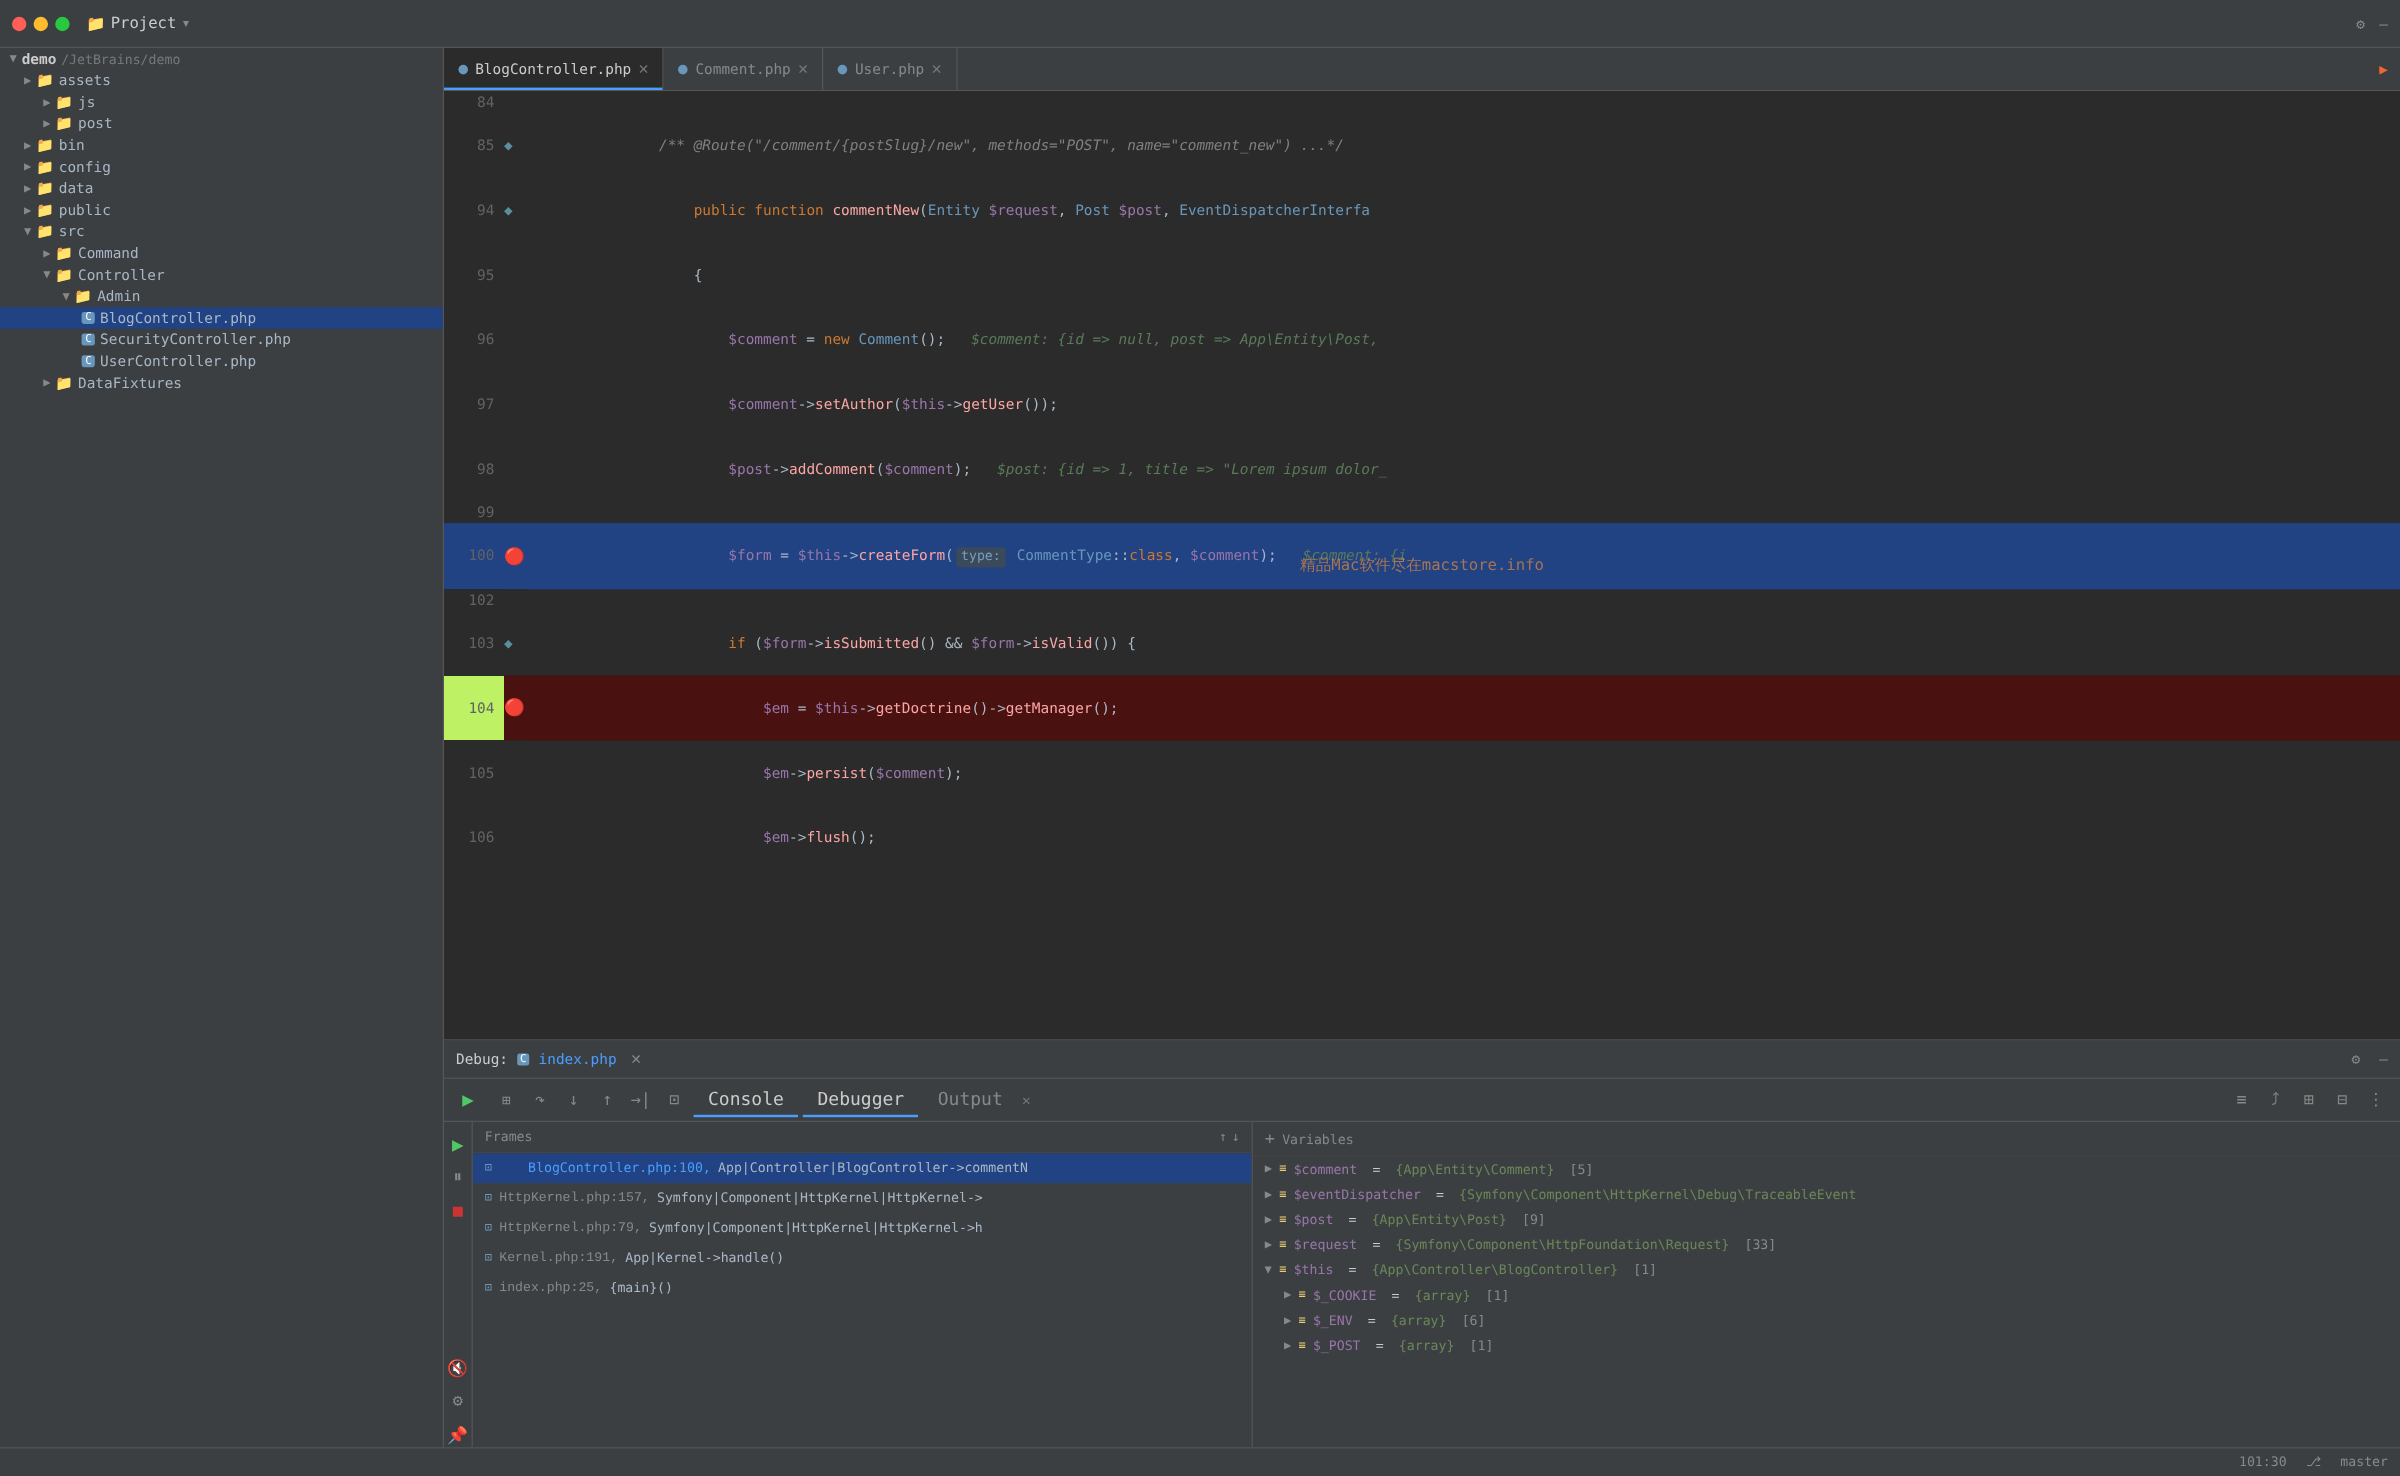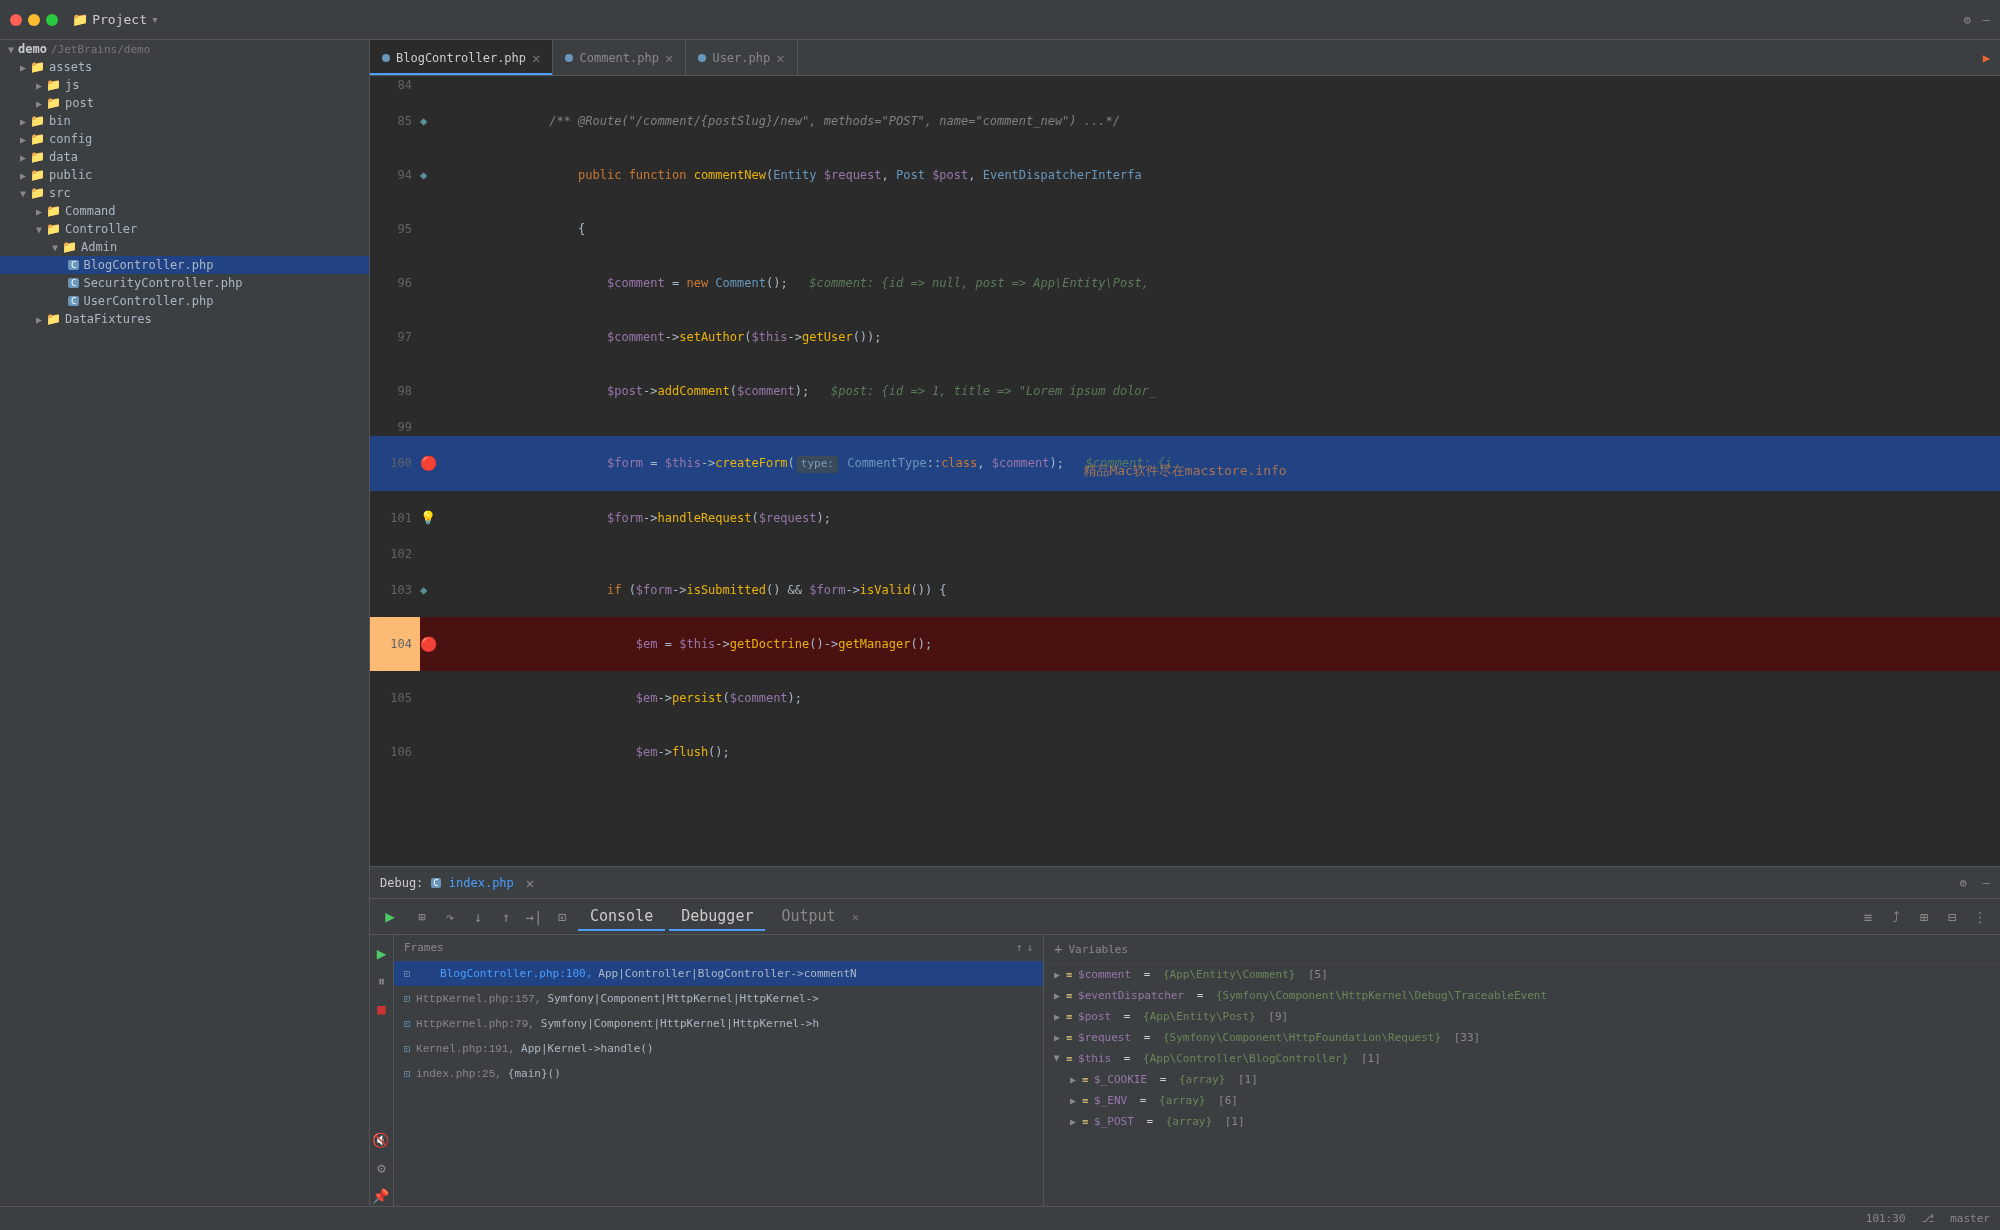--- a/index.html
+++ b/index.html
@@ -162,21 +162,21 @@
     .code-line {
       padding: 0 8px;
       white-space: pre;
       line-height: 1.5;
     }
     tr.highlighted { background: #214283; }
     tr.error-highlight { background: #4a1111; }
 
     
     .kw { color: #cc7832; }
-    .fn { color: #eab308; }
+    .fn { color: #fca5a5; }
     .comment { color: #808080; font-style: italic; }
     .type { color: #6897bb; }
     .param { color: #9876aa; }
     .hint-box {
       display: inline-block;
       background: #3a4a5a;
       color: #7a9cbf;
       border-radius: 3px;
       padding: 0 4px;
       font-size: 11px;
@@ -558,44 +558,37 @@
           </tr>
 
           <tr class="highlighted">
             <td class="line-num" style="background:#214283;">100</td>
             <td class="gutter" style="background:#214283;"><span class="bp-icon">🔴</span></td>
             <td class="code-line" style="background:#214283;">
               &nbsp;&nbsp;&nbsp;&nbsp;&nbsp;&nbsp;&nbsp;&nbsp;<span class="param">$form</span> = <span class="param">$this</span>-&gt;<span class="fn">createForm</span>(<span class="hint-box">type:</span> <span class="type">CommentType</span>::<span class="kw">class</span>, <span class="param">$comment</span>);&nbsp;&nbsp;&nbsp;<span class="inline-hint">$comment: {i</span>
             </td>
           </tr>
 
-          <tr>
-            <td class="line-num">101</td>
-            <td class="gutter"><span style="color:#e6c84a;font-size:13px;">💡</span></td>
-            <td class="code-line">
-              &nbsp;&nbsp;&nbsp;&nbsp;&nbsp;&nbsp;&nbsp;&nbsp;<span class="param">$form</span>-&gt;<span class="fn">handleRequest</span>(<span class="param">$request</span>);
-            </td>
-          </tr>
 
           <tr>
             <td class="line-num">102</td>
             <td class="gutter"></td>
             <td class="code-line">&nbsp;</td>
           </tr>
 
           <tr>
             <td class="line-num">103</td>
             <td class="gutter"><span style="color:#5a8fa0;font-size:12px;">◆</span></td>
             <td class="code-line">
               &nbsp;&nbsp;&nbsp;&nbsp;&nbsp;&nbsp;&nbsp;&nbsp;<span class="kw">if</span> (<span class="param">$form</span>-&gt;<span class="fn">isSubmitted</span>() &amp;&amp; <span class="param">$form</span>-&gt;<span class="fn">isValid</span>()) {
             </td>
           </tr>
 
           <tr class="error-highlight">
-            <td class="line-num" style="background:#fdba74;text-align:right;">104</td>
+            <td class="line-num" style="background:#bef264;text-align:right;">104</td>
             <td class="gutter" style="background:#4a1111;"><span class="bp-icon">🔴</span></td>
             <td class="code-line" style="background:#4a1111;">
               &nbsp;&nbsp;&nbsp;&nbsp;&nbsp;&nbsp;&nbsp;&nbsp;&nbsp;&nbsp;&nbsp;&nbsp;<span class="param">$em</span> = <span class="param">$this</span>-&gt;<span class="fn">getDoctrine</span>()-&gt;<span class="fn">getManager</span>();
             </td>
           </tr>
 
           <tr>
             <td class="line-num">105</td>
             <td class="gutter"></td>
             <td class="code-line">

